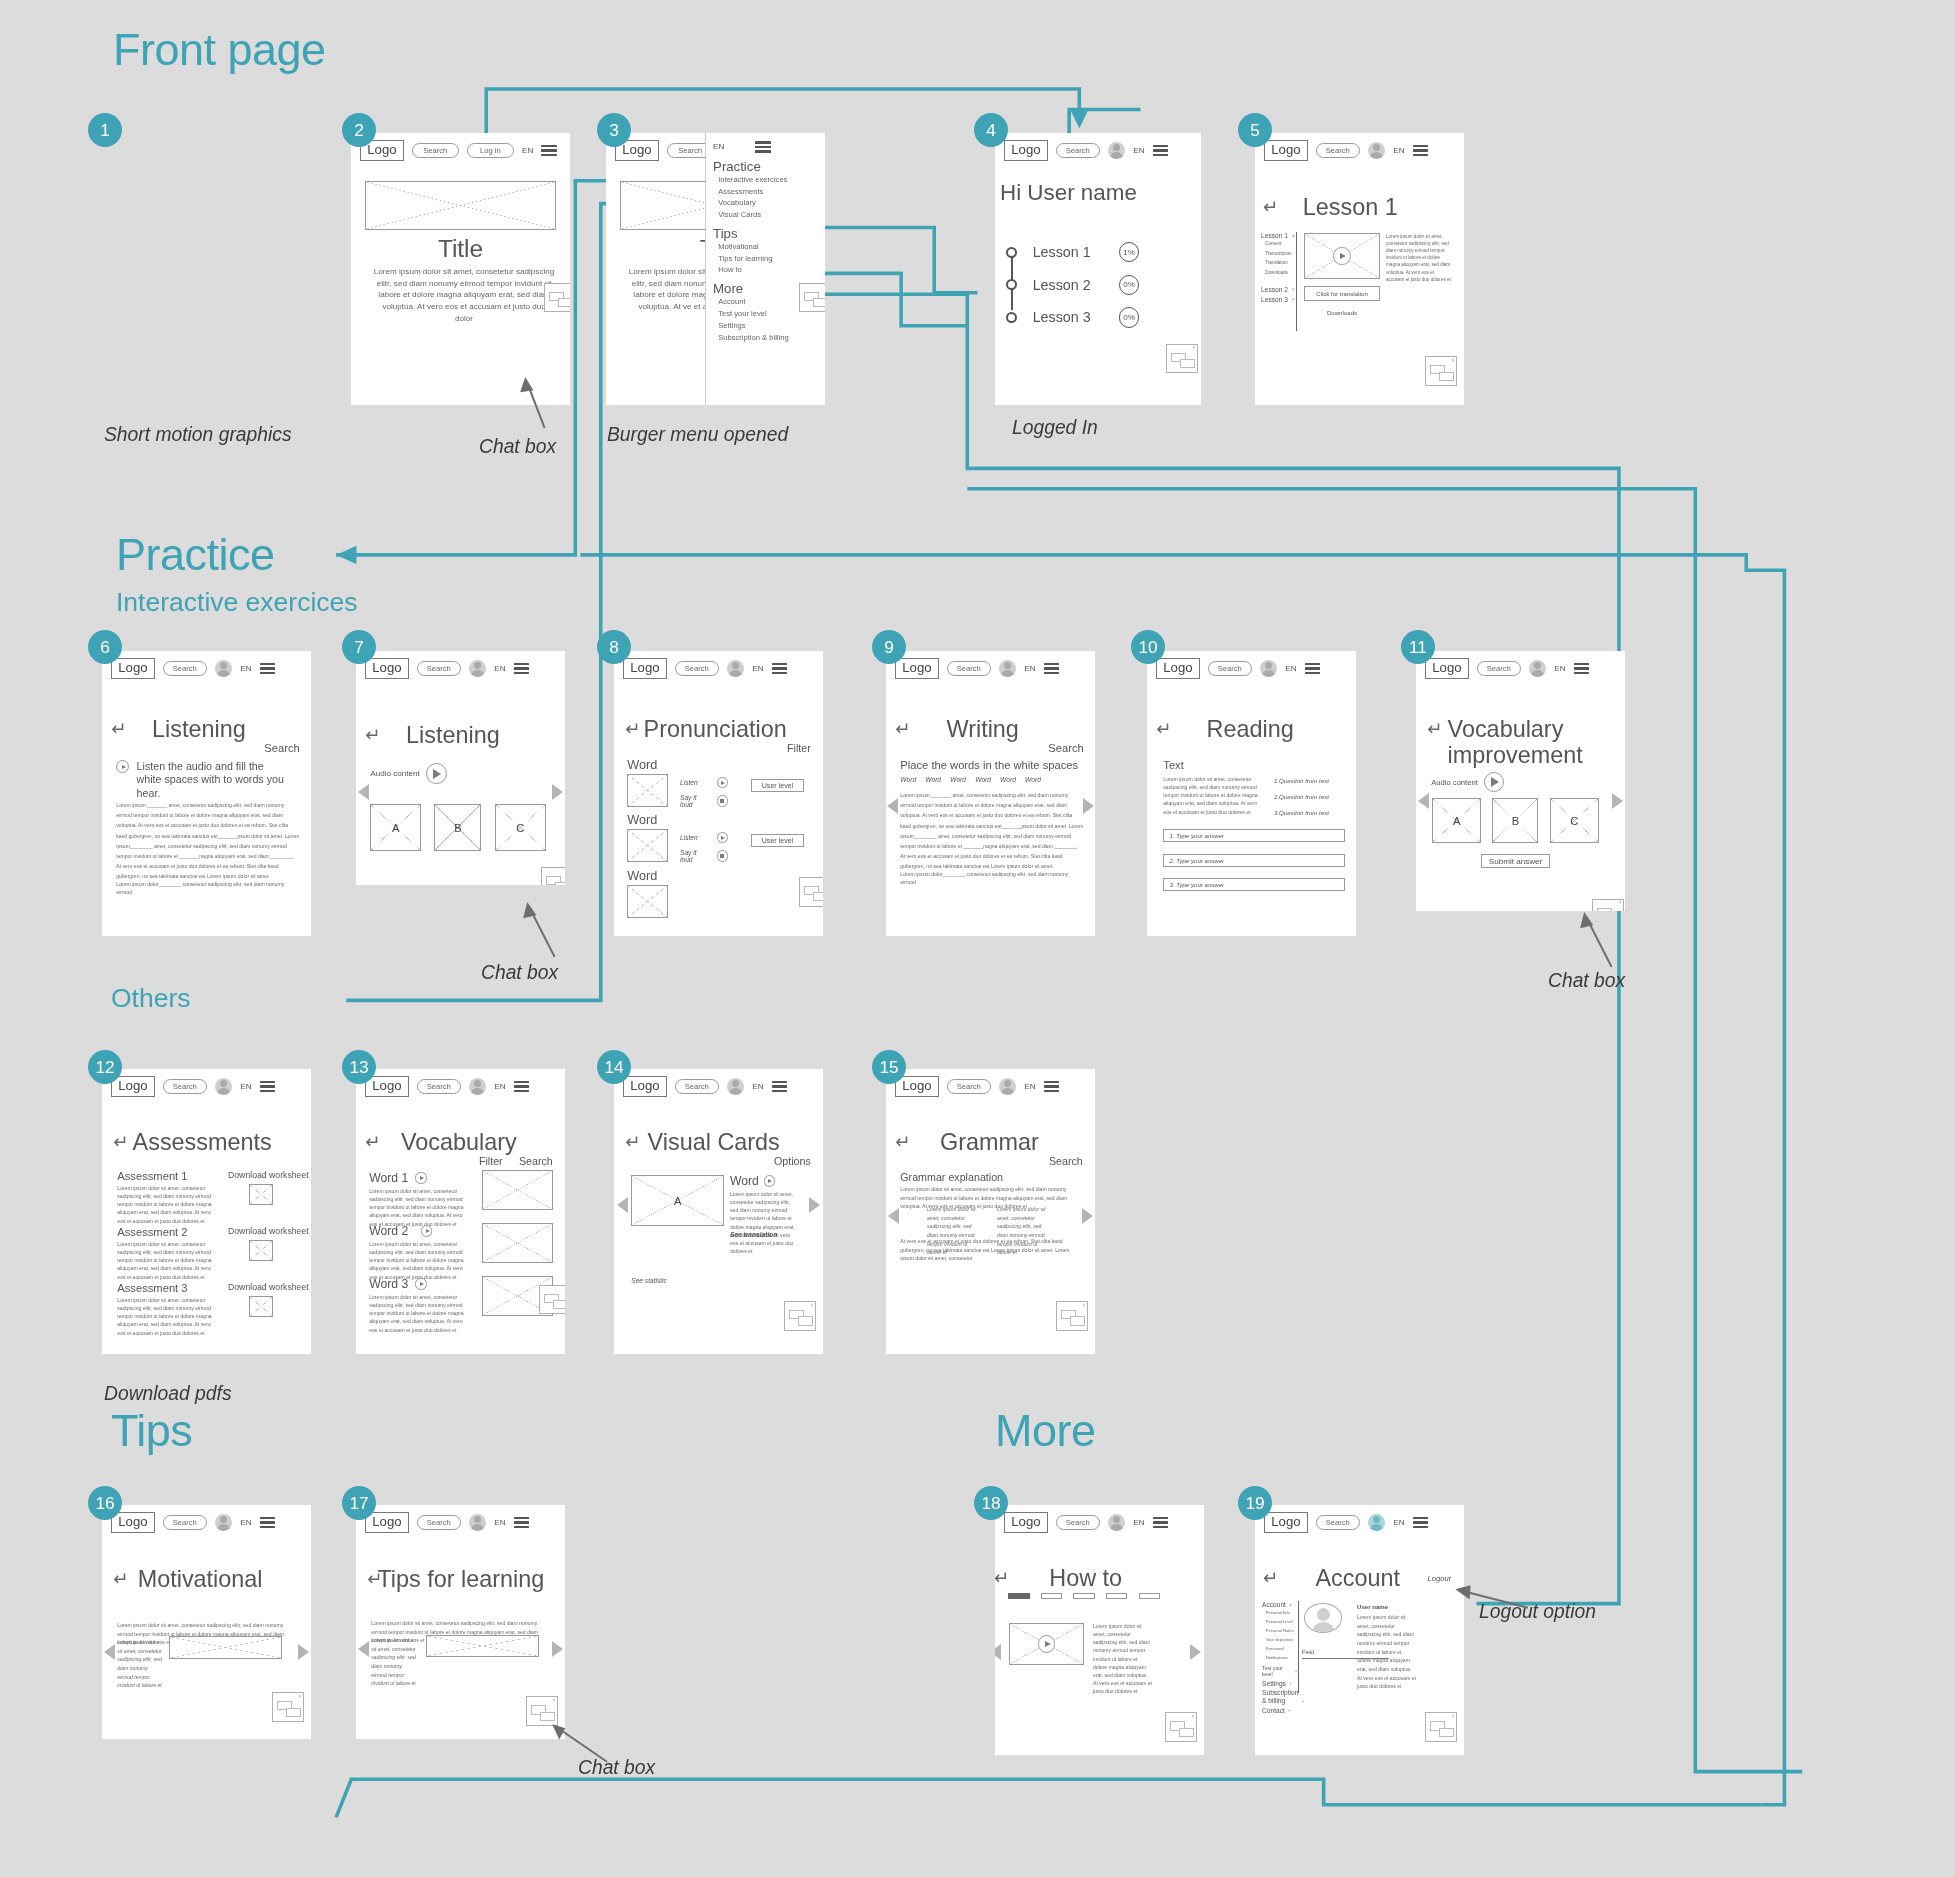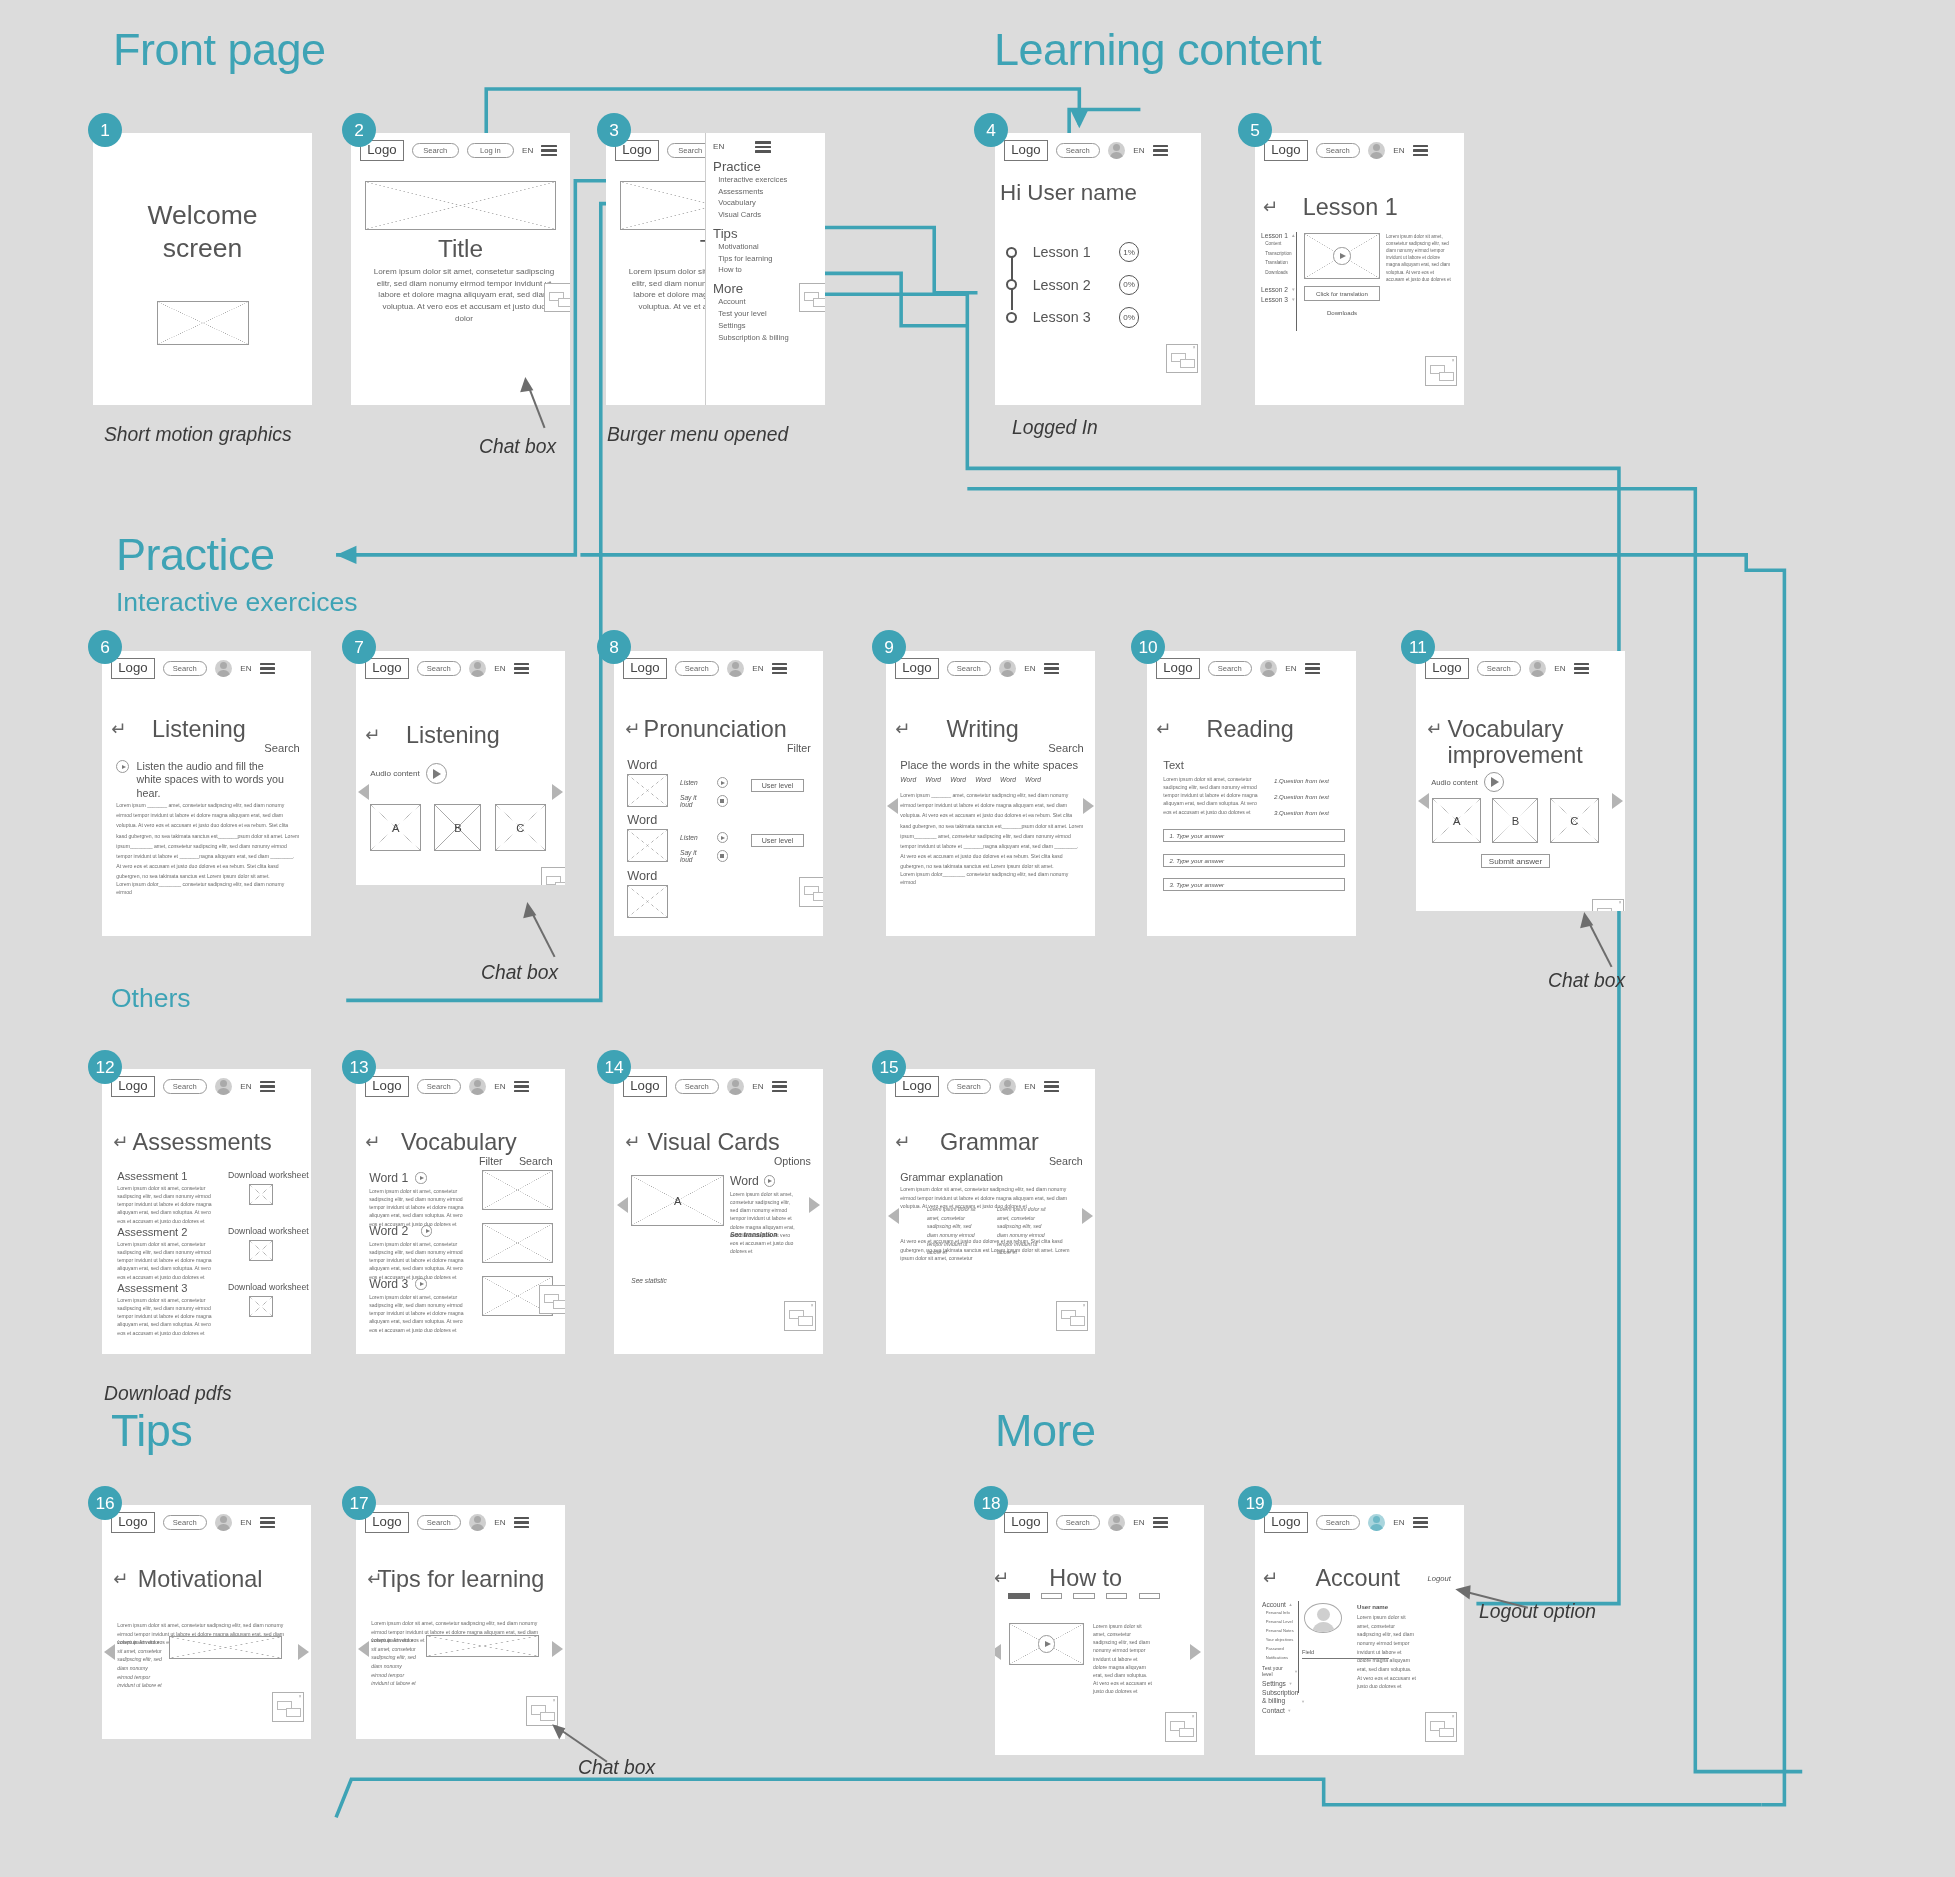--- a/index.html
+++ b/index.html
@@ -158,21 +158,20 @@
       <path d="M660 3570 L690 3495 L2600 3495 L2600 3545 L3460 3545"></path>
       <path d="M3460 3545 L3505 3545 L3505 1120 L3430 1120 L3430 1090 L1140 1090"></path>
     </g>
 
     <polygon points="660,1090 700,1072 700,1108" fill="#3ea3b5"></polygon>
 
     <polygon points="2120,252 2102,215 2138,215" fill="#3ea3b5"></polygon>
   </svg>
 
   <div class="sec-title" style="left:113px; top:24.4px;">Front page</div>
-  <div class="sec-title" style="left:994px; top:24.4px;">Learning content</div>
   <div class="sec-title" style="left:116px; top:529px;">Practice</div>
   <div class="sec-sub" style="left:116px; top:587px;">Interactive exercices</div>
   <div class="sec-sub" style="left:111px; top:983px;">Others</div>
   <div class="sec-title" style="left:111px; top:1405px;">Tips</div>
   <div class="sec-title" style="left:995px; top:1405px;">More</div>
 
   <div class="annot" style="left:104px; top:424px;">Short motion graphics</div>
   <div class="annot" style="left:479px; top:436px;">Chat box</div>
   <div class="annot" style="left:607px; top:424px;">Burger menu opened</div>
   <div class="annot" style="left:1012px; top:417px;">Logged In</div>
@@ -207,29 +206,20 @@
       </svg>
   </div>
   <div class="ptr" style="left:1441px; top:1576px;">
     <svg width="92" height="46" viewBox="0 0 180 90">
         <path d="M170 62 L44 30" stroke="#6d6d6d" stroke-width="4" fill="none"></path>
         <polygon points="28,26 58,18 56,46" fill="#6d6d6d"></polygon>
       </svg>
   </div>
 
   <div class="badge" style="left:88px; top:113px;">1</div>
-  <div class="screen" style="left:93px; top:133px; width:219px; height:272px;">
-    <div style="position:absolute;left:0;right:0;top:66px;text-align:center;">
-      <div style="font-size:26.5px;color:#555;line-height:1.25;">Welcome</div>
-      <div style="font-size:26.5px;color:#555;line-height:1.25;">screen</div>
-    </div>
-    <div class="xbox" style="position:absolute;left:64px;top:168px;width:92px;height:44px;">
-        <span></span>
-      </div>
-  </div>
 
   <div class="badge" style="left:342px; top:113px;">2</div>
   <div class="screen" style="left:351px; top:133px; width:219px; height:272px;">
     <div class="hdr">
       <div class="logo-box">Logo</div>
       <div class="pill" style="width:47px;">Search</div>
       <div class="pill" style="width:47px;">Log in</div>
       <div class="en">EN</div>
       <div class="burger">
           <i></i>

